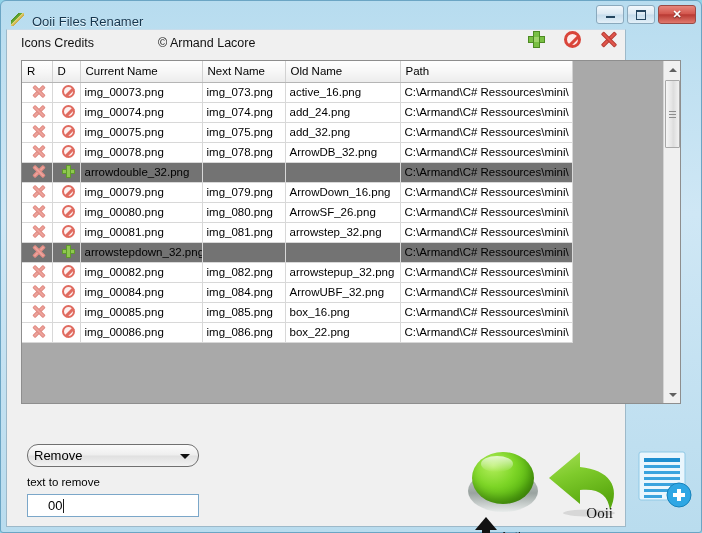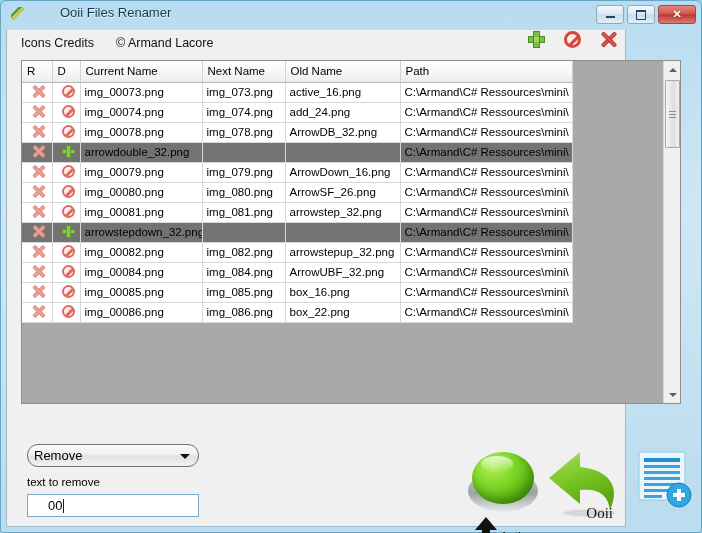--- a/index.html
+++ b/index.html
@@ -12,21 +12,21 @@
     position:absolute;left:0;top:0;width:702px;height:533px;
     box-sizing:border-box;
     background:linear-gradient(180deg,#b7dcef 0%,#cfe7f5 40%,#b9dcee 100%);
     border:1px solid #6ba5c4;
     border-radius:6px 6px 3px 3px;
     padding:4px;
   }
   
   .titlebar{
     position:relative;height:24px;
-    display:flex;align-items:flex-start;gap:28px;
+    display:flex;align-items:flex-end;
   }
   .app-icon{
     width:18px;height:18px;margin-left:4px;margin-right:5px;
     position:relative;flex:none;
   }
   .app-icon .pen{
     position:absolute;left:2px;top:2px;width:13px;height:13px;
     background:
       linear-gradient(135deg,transparent 46%,#e0d27a 46%,#c8a43a 60%,transparent 61%),
       linear-gradient(315deg,transparent 50%,#7fbf3f 50%,#4c8f22 72%,transparent 73%);
@@ -60,21 +60,21 @@
     background:#f0f0f0;
     border:1px solid #9db9c9;
     border-top:1px solid #c7dceb;
   }
   .menubar{
     height:25px;display:flex;align-items:center;position:relative;
     padding-left:14px;
     background:#f0f0f0;
   }
   .menu-item{font-size:12.5px;color:#111;margin-right:22px;white-space:nowrap;}
-  .credit{font-size:12.5px;color:#111;white-space:nowrap;}
+  .credit{font-size:12.5px;color:#111;white-space:nowrap;margin-left:42px;}
   .tool-icons{position:absolute;right:8px;top:1px;display:flex;align-items:center;gap:19px;}
   
   .ico{width:17px;height:17px;position:relative;display:inline-block;}
   .ico-plus::before,.ico-plus::after{
     content:"";position:absolute;background:#79c043;
     border:1px solid #4d8a22;box-sizing:border-box;
   }
   .ico-plus::before{left:0px;top:5px;width:17px;height:7px;}
   .ico-plus::after{left:5px;top:0px;width:7px;height:17px;}
   .ico-plus i{
@@ -305,20 +305,29 @@
                 <td class="cell-icon"><span class="rban"></span></td>
                 <td>img_00074.png</td>
                 <td>img_074.png</td>
                 <td>add_24.png</td>
                 <td>C:\Armand\C# Ressources\mini\</td>
                 <td class="blank"></td>
               </tr>
               <tr>
                 <td class="cell-icon"><span class="rx"></span></td>
                 <td class="cell-icon"><span class="rban"></span></td>
+                <td>img_00075.png</td>
+                <td>img_075.png</td>
+                <td>add_32.png</td>
+                <td>C:\Armand\C# Ressources\mini\</td>
+                <td class="blank"></td>
+              </tr>
+              <tr>
+                <td class="cell-icon"><span class="rx"></span></td>
+                <td class="cell-icon"><span class="rban"></span></td>
                 <td>img_00078.png</td>
                 <td>img_078.png</td>
                 <td>ArrowDB_32.png</td>
                 <td>C:\Armand\C# Ressources\mini\</td>
                 <td class="blank"></td>
               </tr>
               <tr class="row-new">
                 <td class="cell-icon"><span class="rx"></span></td>
                 <td class="cell-icon"><span class="rplus"></span></td>
                 <td>arrowdouble_32.png</td>

